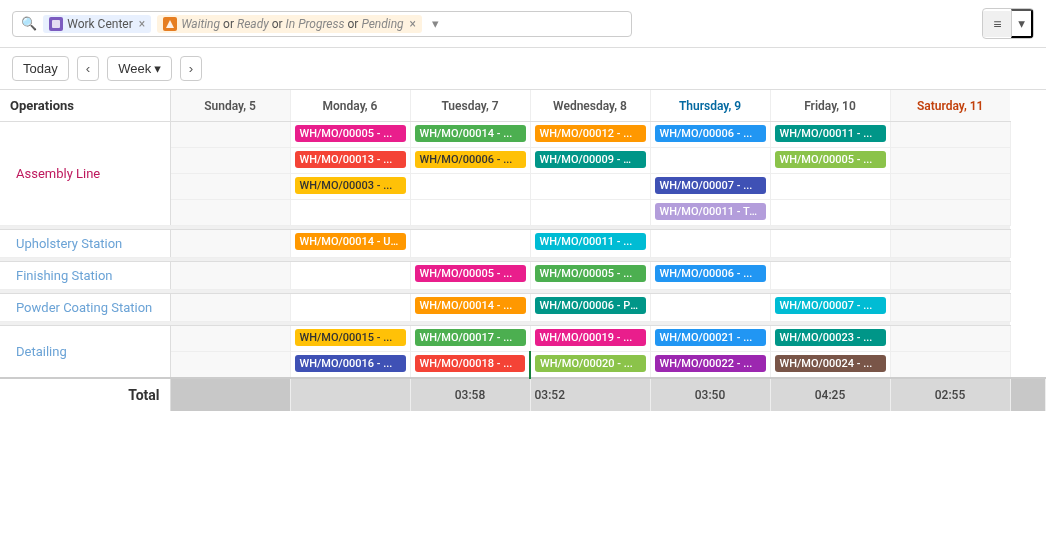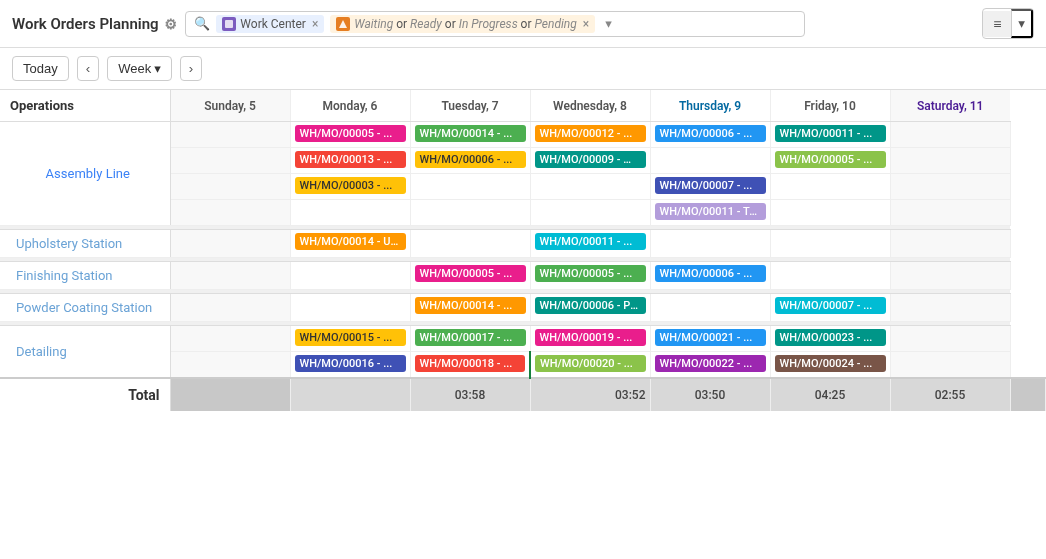--- a/index.html
+++ b/index.html
@@ -55,24 +55,20 @@
     .event {
       border-radius: 3px; padding: 2px 5px; font-size: 11px; color: #fff;
       margin-bottom: 2px; white-space: nowrap; overflow: hidden; text-overflow: ellipsis;
       cursor: pointer; font-weight: 500;
     }
   </style>
 </head>
 <body>
 
 <div class="topbar">
-  <div class="topbar-title">
-    <span>Work Orders Planning</span>
-    <span class="gear-icon">⚙</span>
-  </div>
   <div class="search-bar">
     <span class="search-icon">🔍</span>
     <div class="filter-tag">
       <span class="tag-icon" style="background:#7c5cbf;">
         <svg width="10" height="10" viewBox="0 0 10 10">
             <rect x="1" y="1" width="8" height="8" rx="1" fill="white" opacity="0.8"></rect>
           </svg>
       </span>
       <span class="filter-text">Work Center</span>
       <span class="close-x">×</span>
@@ -120,27 +116,27 @@
     </colgroup>
     <thead>
       <tr>
         <th style="padding:8px 10px; text-align:left; font-size:13px; font-weight:700; color:#333; border-bottom:1px solid #ddd; border-right:1px solid #ddd; background:#fff;">Operations</th>
         <th style="padding:8px 4px; text-align:center; font-size:12px; font-weight:600; color:#555; border-bottom:1px solid #ddd; border-right:1px solid #eee; background:#f8f8f8;">Sunday, 5</th>
         <th style="padding:8px 4px; text-align:center; font-size:12px; font-weight:600; color:#555; border-bottom:1px solid #ddd; border-right:1px solid #eee; background:#fff;">Monday, 6</th>
         <th style="padding:8px 4px; text-align:center; font-size:12px; font-weight:600; color:#555; border-bottom:1px solid #ddd; border-right:1px solid #eee; background:#fff;">Tuesday, 7</th>
         <th style="padding:8px 4px; text-align:center; font-size:12px; font-weight:600; color:#555; border-bottom:1px solid #ddd; border-right:1px solid #eee; background:#fff;">Wednesday, 8</th>
         <th style="padding:8px 4px; text-align:center; font-size:12px; font-weight:600; color:#0369a1; border-bottom:1px solid #ddd; border-right:1px solid #eee; background:#fff;">Thursday, 9</th>
         <th style="padding:8px 4px; text-align:center; font-size:12px; font-weight:600; color:#555; border-bottom:1px solid #ddd; border-right:1px solid #eee; background:#fff;">Friday, 10</th>
-        <th style="padding:8px 2px; text-align:center; font-size:12px; font-weight:600; color:#4c1d95; border-bottom:1px solid #ddd; background:#f8f8f8;">Saturday, 11</th>
+        <th style="padding:8px 2px; text-align:center; font-size:12px; font-weight:600; color:#c2410c; border-bottom:1px solid #ddd; background:#f8f8f8;">Saturday, 11</th>
       </tr>
     </thead>
     <tbody id="cal-body">
     <tr>
           <td rowspan="4" style="border-right:1px solid #ddd; border-bottom:1px solid #eee; padding:6px 10px 6px 16px;
-               font-size:13px; color:#3b82f6; vertical-align:middle; background:#fff; cursor:pointer;text-align:center;">
+               font-size:13px; color:#be185d; vertical-align:middle; background:#fff; cursor:pointer;">
         Assembly Line</td>
           <td style="border-right:1px solid #eee; border-bottom:1px solid #eee; padding:3px 4px; background:#f8f8f8; vertical-align:top; min-height:30px;"></td>
           <td style="border-right:1px solid #eee; border-bottom:1px solid #eee; padding:3px 4px; background:#fff; vertical-align:top; min-height:30px;">
             <div class="event" style="background:#e91e8c; color:#fff;">WH/MO/00005 - ...</div>
           </td>
           <td style="border-right:1px solid #eee; border-bottom:1px solid #eee; padding:3px 4px; background:#fff; vertical-align:top; min-height:30px;">
             <div class="event" style="background:#4caf50; color:#fff;">WH/MO/00014 - ...</div>
           </td>
           <td style="border-right:1px solid #eee; border-bottom:1px solid #eee; padding:3px 4px; background:#fff; vertical-align:top; min-height:30px;">
             <div class="event" style="background:#ff9800; color:#fff;">WH/MO/00012 - ...</div>
@@ -301,21 +297,21 @@
         </tr>
         <tr>
   <td style="border-right:1px solid #ddd; border-top:2px solid #ccc; padding:8px 10px 8px 16px; font-size:14px; font-weight:700; color:#333; background:#fff; text-align:right;">
     Total</td>
           <td style="border-top:2px solid #ccc; border-right:1px solid #eee; background:#c8c8c8; text-align:center; padding:8px 4px; font-size:12px; color:#444; font-weight:500;">
     </td>
           <td style="border-top:2px solid #ccc; border-right:1px solid #eee; background:#d8d8d8; text-align:center; padding:8px 4px; font-size:12px; color:#444; font-weight:500;">
     </td>
           <td style="border-top:2px solid #ccc; border-right:1px solid #eee; background:#d8d8d8; text-align:center; padding:8px 4px; font-size:12px; color:#444; font-weight:500;">
     03:58</td>
-          <td style="border-top:2px solid #ccc; border-right:1px solid #eee; background:#d8d8d8; text-align:right; padding:8px 4px; font-size:12px; color:#444; font-weight:500;">
+          <td style="border-top:2px solid #ccc; border-right:1px solid #eee; background:#d8d8d8; text-align:left; padding:8px 4px; font-size:12px; color:#444; font-weight:500;">
     03:52</td>
           <td style="border-top:2px solid #ccc; border-right:1px solid #eee; background:#d8d8d8; text-align:center; padding:8px 4px; font-size:12px; color:#444; font-weight:500;">
     03:50</td>
           <td style="border-top:2px solid #ccc; border-right:1px solid #eee; background:#d8d8d8; text-align:center; padding:8px 4px; font-size:12px; color:#444; font-weight:500;">
     04:25</td>
           <td style="border-top:2px solid #ccc; border-right:1px solid #eee; background:#d8d8d8; text-align:center; padding:8px 4px; font-size:12px; color:#444; font-weight:500;">
     02:55</td>
           <td style="border-top:2px solid #ccc; border-right:1px solid #eee; background:#c8c8c8; text-align:center; padding:8px 4px; font-size:12px; color:#444; font-weight:500;">
     </td>
         </tr>

